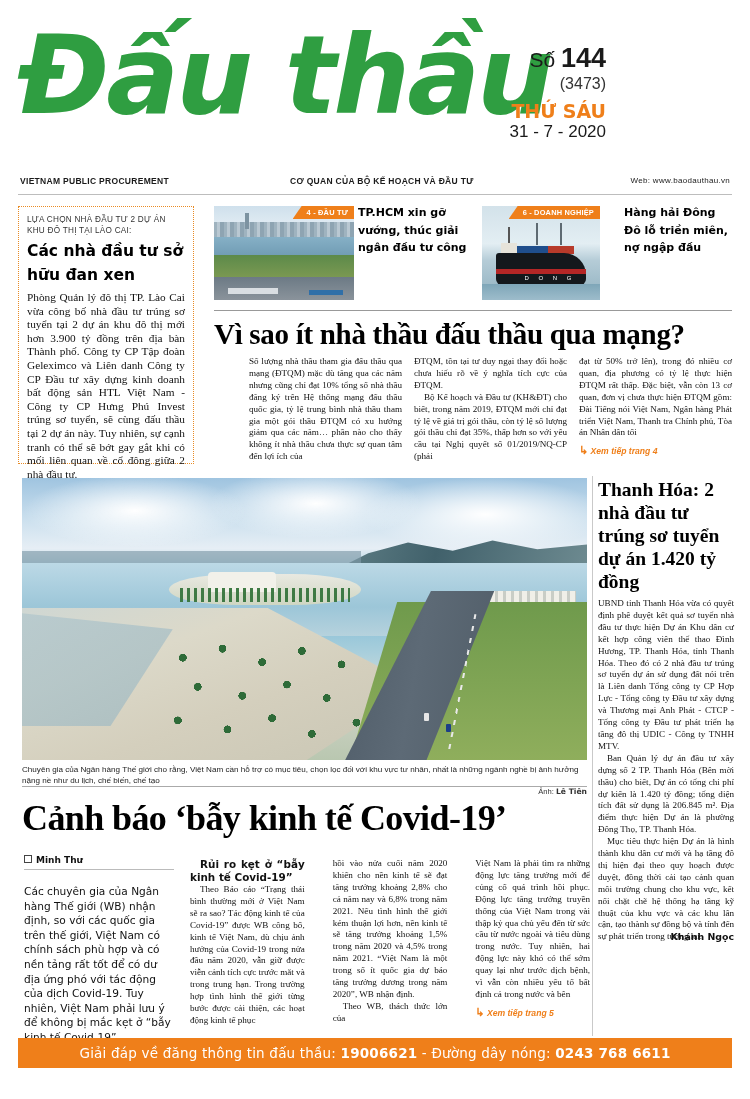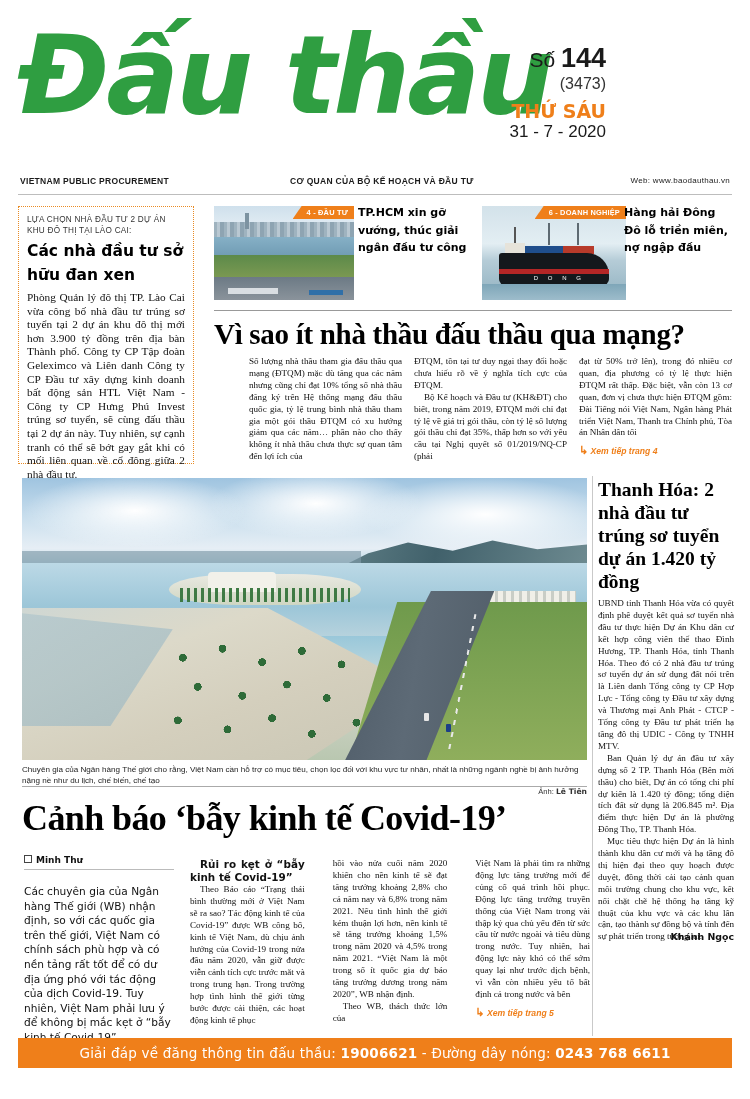--- a/index.html
+++ b/index.html
@@ -62,21 +62,21 @@
     font-size:8.5px;color:#ef7f1a;text-align:right;margin-top:3px;
   }
   .seemore .arr{font-style:normal;}
 
   
   .teasers{position:absolute;left:214px;top:206px;width:518px;height:96px;}
   .teaser{position:absolute;top:0;height:94px;}
   .teaser.t1{left:0;width:252px;}
   .teaser.t2{left:268px;width:250px;}
   .tphoto{position:absolute;left:0;top:0;width:140px;height:94px;overflow:hidden;}
-  .tphoto.w2{width:144px;}
+  .tphoto.w2{width:118px;}
   .tlabel{
     position:absolute;right:0;top:0;height:13px;line-height:13px;
     background:#ef7f1a;color:#fff;
     font-family:"Liberation Sans", sans-serif;font-weight:700;
     font-size:7.4px;letter-spacing:.2px;padding:0 6px 0 14px;
     clip-path:polygon(9px 0,100% 0,100% 100%,0 100%);
   }
   .ttitle{
     position:absolute;top:-2px;
     font-family:"DejaVu Sans", sans-serif;font-weight:700;

